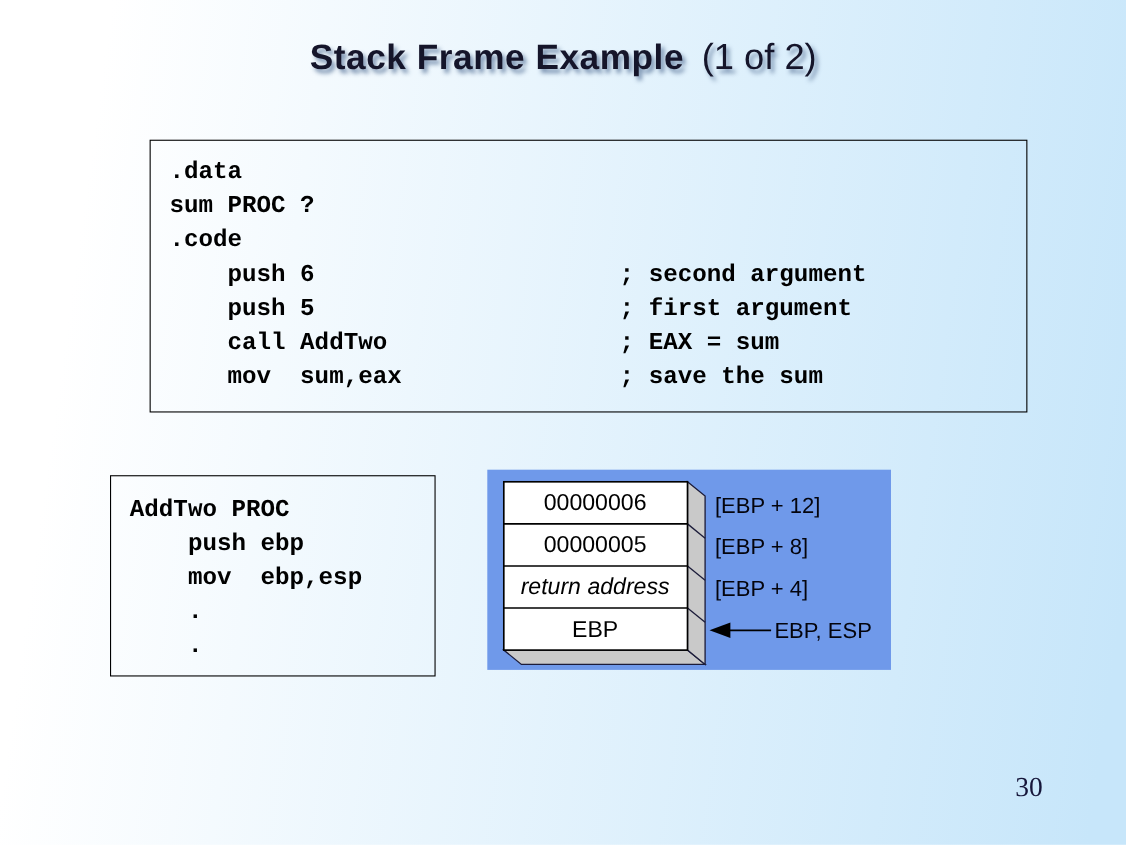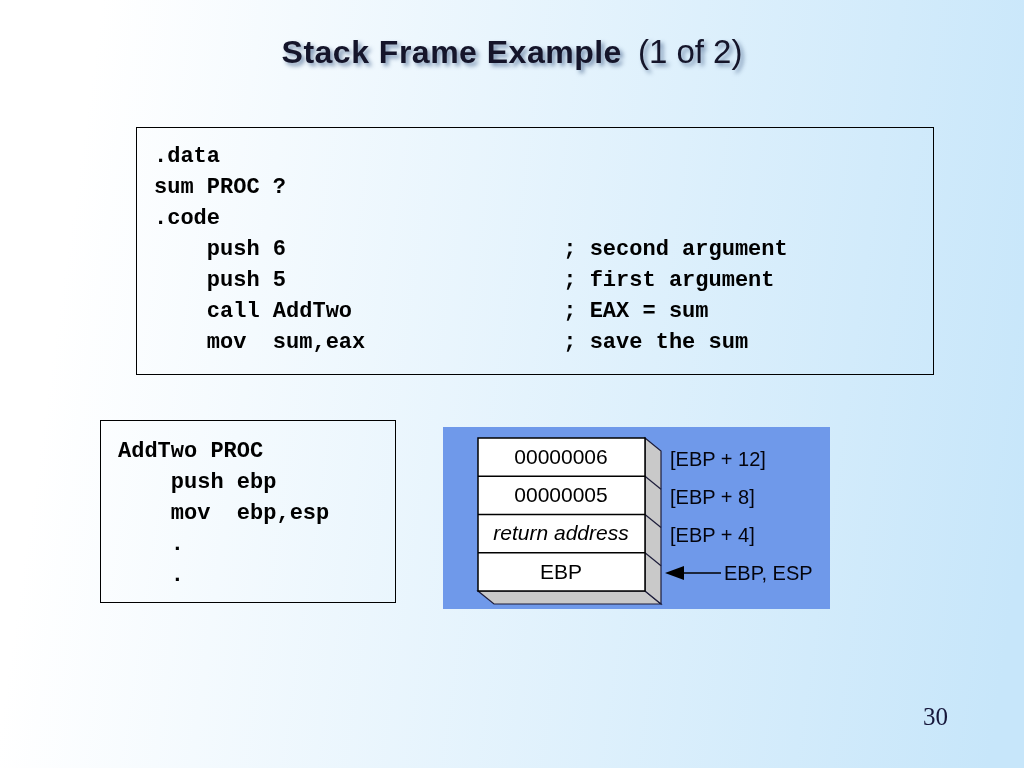--- a/index.html
+++ b/index.html
@@ -19,26 +19,25 @@
   .title-suffix{font-size:33px;font-weight:400;margin-left:16px;}
   .code-box{
     position:absolute;
     border:1.4px solid #000000;
     box-sizing:border-box;
     font-family:"Liberation Mono","DejaVu Sans Mono",monospace;
     font-weight:700;color:#000000;
     font-size:22px;line-height:31px;
   }
   .code-box.top{left:100px;top:127px;width:798px;height:248px;padding:13px 0 0 17px;margin-left:36px;}
-  .code-box.proc{left:100px;top:420px;width:296px;height:183px;padding:15px 16px 0 17px;}
+  .code-box.proc{left:100px;top:432px;width:296px;height:183px;padding:15px 16px 0 17px;}
   .code-line{white-space:pre;}
   .stack-panel{
     position:absolute;left:443px;top:427px;width:367px;height:182px;
     background:#6f99ea;
-    padding-left:20px;
   }
   .stack-panel svg{display:block;}
   .page-number{
     position:absolute;left:903px;top:703px;
     font-family:"Liberation Serif",serif;
     font-size:25px;color:#16163a;margin-left:20px;
   }
 </style>
 </head>
 <body>

